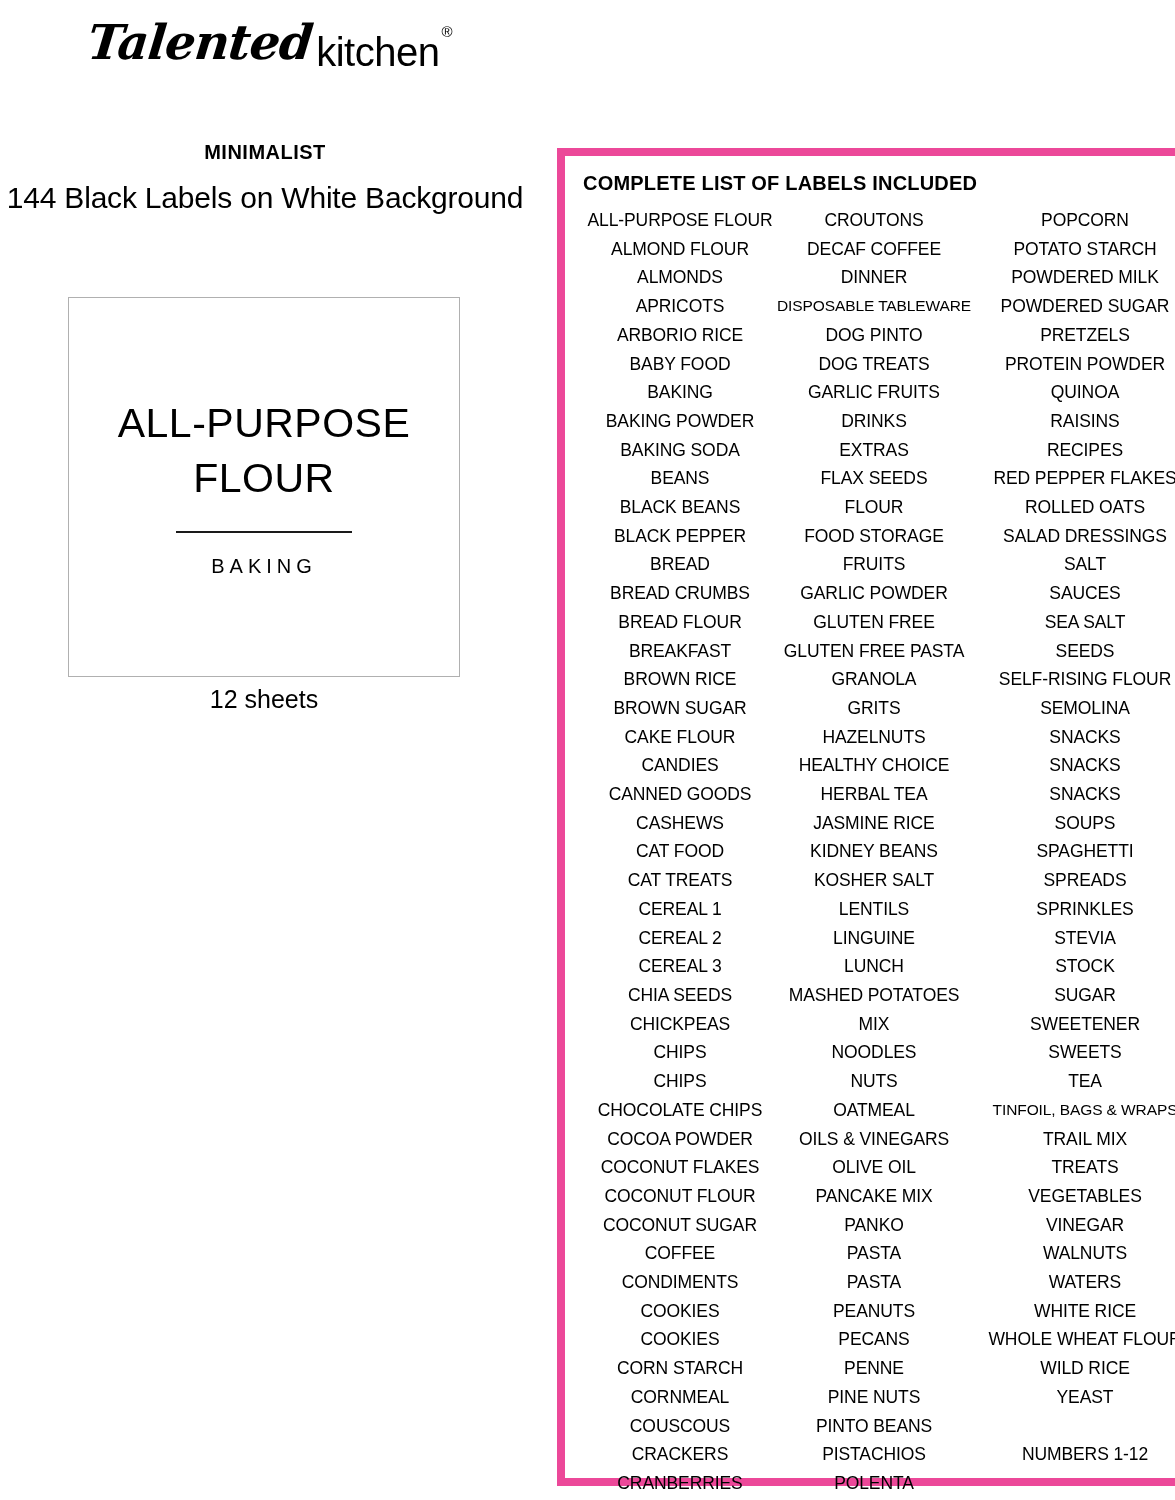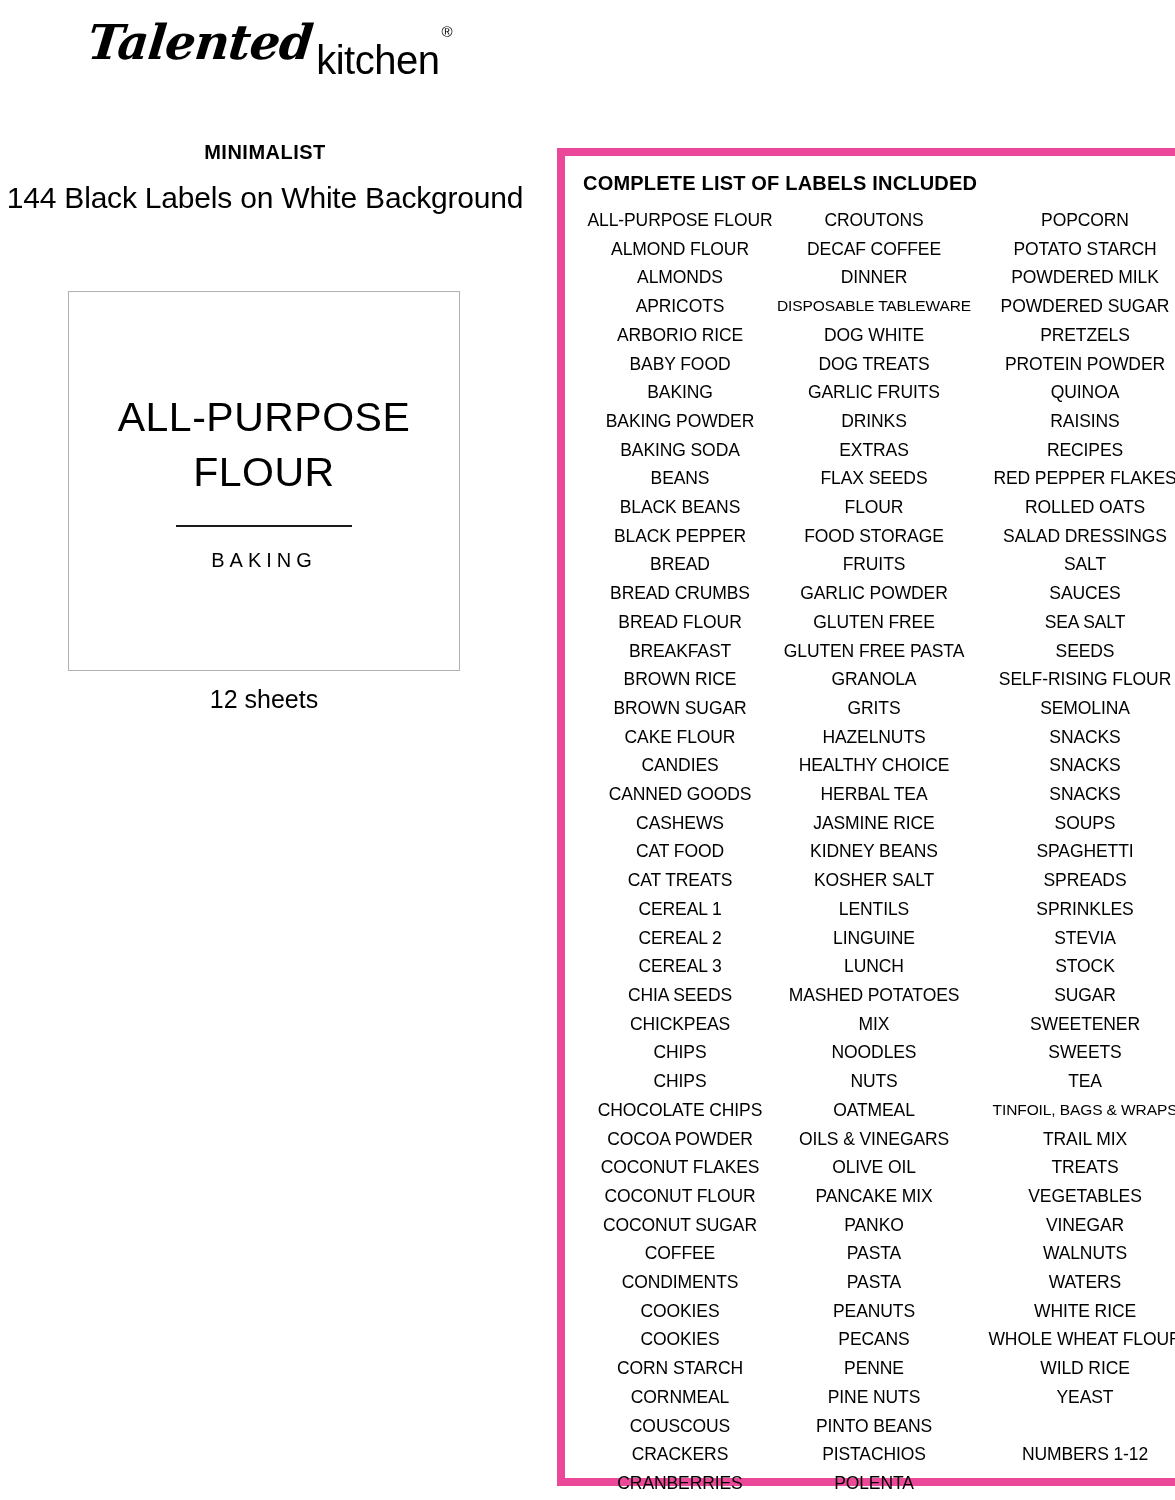--- a/index.html
+++ b/index.html
@@ -32,21 +32,21 @@
     line-height: 1;
     letter-spacing: -1px;
     transform: skewX(-6deg);
   }
   .logo-kitchen {
     font-family: "Liberation Sans", sans-serif;
     font-weight: 400;
     font-size: 40px;
     line-height: 1;
     margin-left: 4px;
-    margin-top: 22px;
+    margin-top: 14px;
     letter-spacing: -0.5px;
   }
   .logo-reg {
     font-size: 15px;
     line-height: 1;
     margin-top: 6px;
     margin-left: 2px;
   }
 
   
@@ -66,21 +66,21 @@
   .subtitle {
     font-size: 30px;
     font-weight: 400;
     margin-top: 16px;
     letter-spacing: -0.2px;
   }
 
   .label-card {
     position: absolute;
     left: 68px;
-    top: 291px;
+    top: 297px;
     width: 392px;
     height: 380px;
     border: 1px solid #b0b0b0;
     box-sizing: border-box;
     display: flex;
     flex-direction: column;
     align-items: center;
     justify-content: center;
   }
   .label-main {
@@ -229,21 +229,21 @@
         <div class="item">CORNMEAL</div>
         <div class="item">COUSCOUS</div>
         <div class="item">CRACKERS</div>
         <div class="item">CRANBERRIES</div>
       </div>
     <div class="col" id="col2">
         <div class="item">CROUTONS</div>
         <div class="item">DECAF COFFEE</div>
         <div class="item">DINNER</div>
         <div class="item small">DISPOSABLE TABLEWARE</div>
-        <div class="item">DOG WHITE</div>
+        <div class="item">DOG PINTO</div>
         <div class="item">DOG TREATS</div>
         <div class="item">GARLIC FRUITS</div>
         <div class="item">DRINKS</div>
         <div class="item">EXTRAS</div>
         <div class="item">FLAX SEEDS</div>
         <div class="item">FLOUR</div>
         <div class="item">FOOD STORAGE</div>
         <div class="item">FRUITS</div>
         <div class="item">GARLIC POWDER</div>
         <div class="item">GLUTEN FREE</div>

